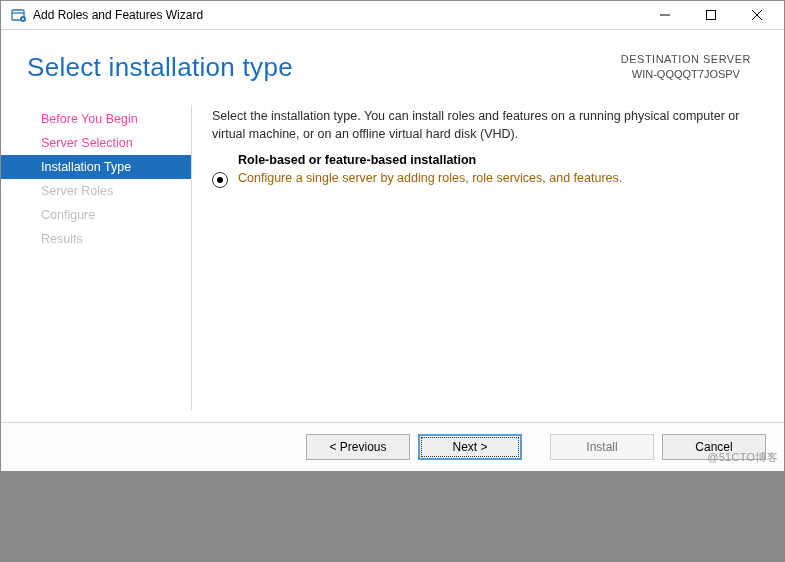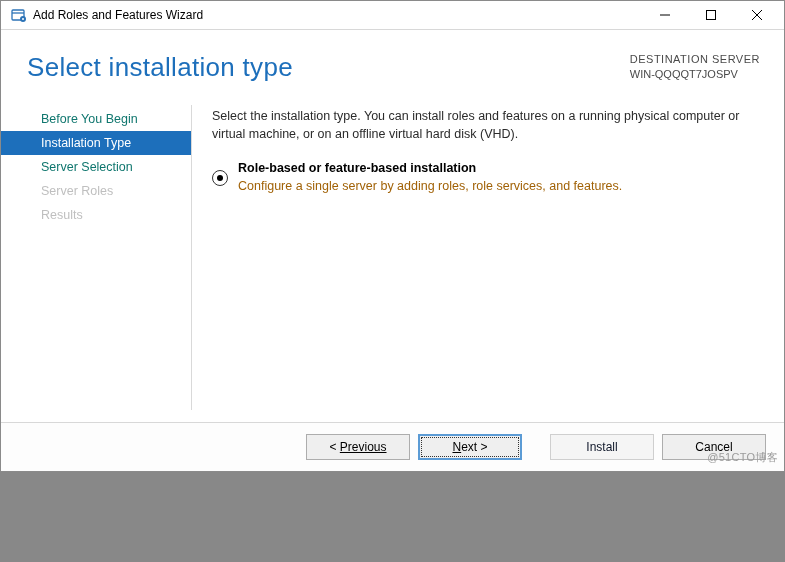--- a/index.html
+++ b/index.html
@@ -3,42 +3,42 @@
 <meta charset="utf-8">
 <style>
   html,body{margin:0;padding:0;font-family:"Segoe UI",Tahoma,sans-serif;font-size:12px;color:#2b2b2b;background:#888}
   .window{width:785px;height:472px;background:#fff;border:1px solid #8a8a8a;box-sizing:border-box;display:flex;flex-direction:column;margin:0 auto;position:relative}
   .titlebar{height:28px;background:#fff;border-bottom:1px solid #d8d8d8;display:flex;align-items:center;padding:0 4px}
   .titlebar .app-icon{width:16px;height:16px;margin:0 6px;color:#2c73b7}
   .titlebar .title{flex:1;font-size:12px;color:#000}
   .win-btns{display:flex}
   .win-btn{width:46px;height:28px;display:flex;align-items:center;justify-content:center;color:#000}
   .win-btn svg{width:10px;height:10px}
-  .header{display:flex;align-items:flex-start;justify-content:space-between;padding:22px 24px 10px 26px}
+  .header{display:flex;align-items:flex-start;justify-content:space-between;padding:22px 33px 10px 26px}
   .header h1{margin:0;font-weight:300;font-size:26px;color:#1d6fbb;letter-spacing:0.3px}
-  .dest{ text-align:left;font-size:11px;color:#4a4a4a;line-height:1.35}
+  .dest{ text-align:center;font-size:11px;color:#4a4a4a;line-height:1.35}
   .dest .lbl{letter-spacing:0.5px}
   .body{flex:1;display:flex;padding:0 0 0 0;overflow:hidden}
   .sidebar{width:190px;padding:14px 0 0 0}
-  .side-item{padding:5px 10px 5px 40px;font-size:12.5px;color:#0f766e;cursor:default}
+  .side-item{padding:5px 10px 5px 40px;font-size:12.5px;color:#ec4899;cursor:default}
   .side-item.active{background:#1d6fbb;color:#fff}
   .side-item.disabled{color:#bfbfbf}
   .divider{width:1px;background:#d9d9d9;margin:12px 0 12px 0}
   .main{flex:1;padding:14px 22px 10px 20px;font-size:12.5px;color:#2b2b2b;line-height:1.45}
-  .intro{margin-bottom:16px}
-  .option{display:flex;align-items:center;margin-bottom:16px}
+  .intro{margin-bottom:8px}
+  .option{display:flex;align-items:flex-end;margin-bottom:16px}
   .radio{width:14px;height:14px;border:1px solid #333;border-radius:50%;margin:2px 10px 0 0;display:flex;align-items:center;justify-content:center;flex:0 0 14px}
   .radio .dot{width:6px;height:6px;background:#000;border-radius:50%}
   .opt-text .opt-title{font-weight:600;color:#000}
   .opt-text .opt-desc{color:#a16207}
   .footer{height:48px;border-top:1px solid #d8d8d8;display:flex;align-items:center;justify-content:flex-end;padding:0 18px;gap:8px;background:#fdfdfd}
   .btn{min-width:82px;height:24px;border:1px solid #adadad;background:#efefef;font-size:12px;display:flex;align-items:center;justify-content:center;padding:0 10px;color:#000}
-  .btn.disabled{color:#0f172a;border-color:#cfcfcf;background:#f5f5f5}
+  .btn.disabled{color:#737373;border-color:#cfcfcf;background:#f5f5f5}
   .btn.default{border:1px solid #5b9bd5;box-shadow:inset 0 0 0 1px #5b9bd5;outline:1px dotted #333;outline-offset:-4px}
-  .u{text-decoration:underline}
+  .u{}
   .watermark{position:absolute;right:6px;bottom:6px;font-size:11px;color:#9b9b9b;letter-spacing:0.3px}
 </style>
 </head>
 <body>
 
 <div class="window">
 
   <div class="titlebar">
     <span class="app-icon">
       <svg viewBox="0 0 16 16" fill="currentColor">
@@ -72,23 +72,24 @@
     <h1>Select installation type</h1>
     <div class="dest">
       <div class="lbl">DESTINATION SERVER</div>
       <div>WIN-QQQQT7JOSPV</div>
     </div>
   </div>
 
   <div class="body">
     <div class="sidebar">
       <div class="side-item">Before You Begin</div>
+      <div class="side-item">Server Selection</div>
       <div class="side-item active">Installation Type</div>
-      <div class="side-item">Server Selection</div>
       <div class="side-item disabled">Server Roles</div>
+      <div class="side-item disabled">Configure</div>
       <div class="side-item disabled">Results</div>
     </div>
 
     <div class="divider"></div>
 
     <div class="main">
       <div class="intro">Select the installation type. You can install roles and features on a running physical computer or virtual machine, or on an offline virtual hard disk (VHD).</div>
 
       <div class="option">
         <div class="radio">

